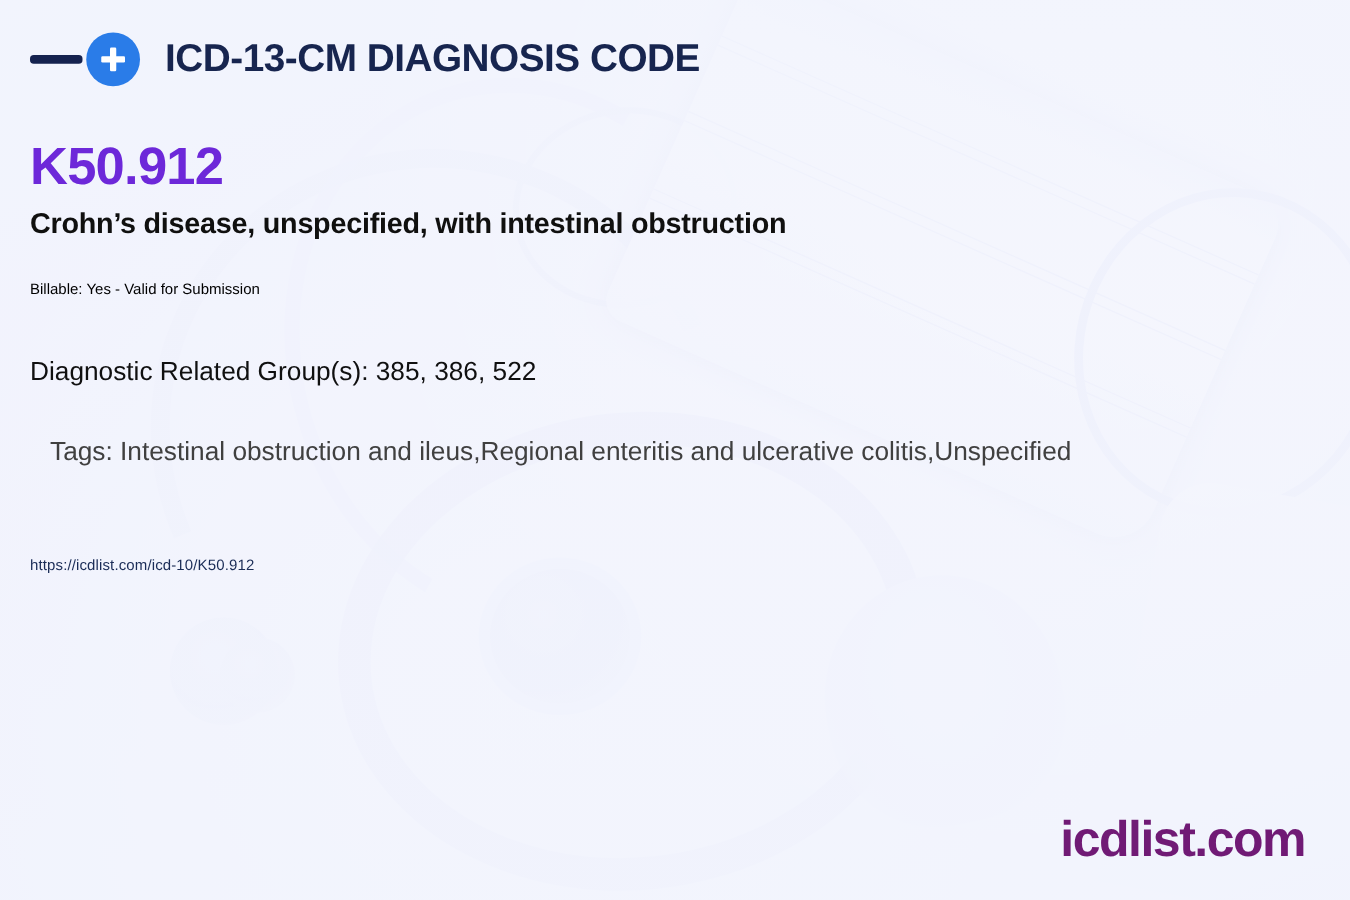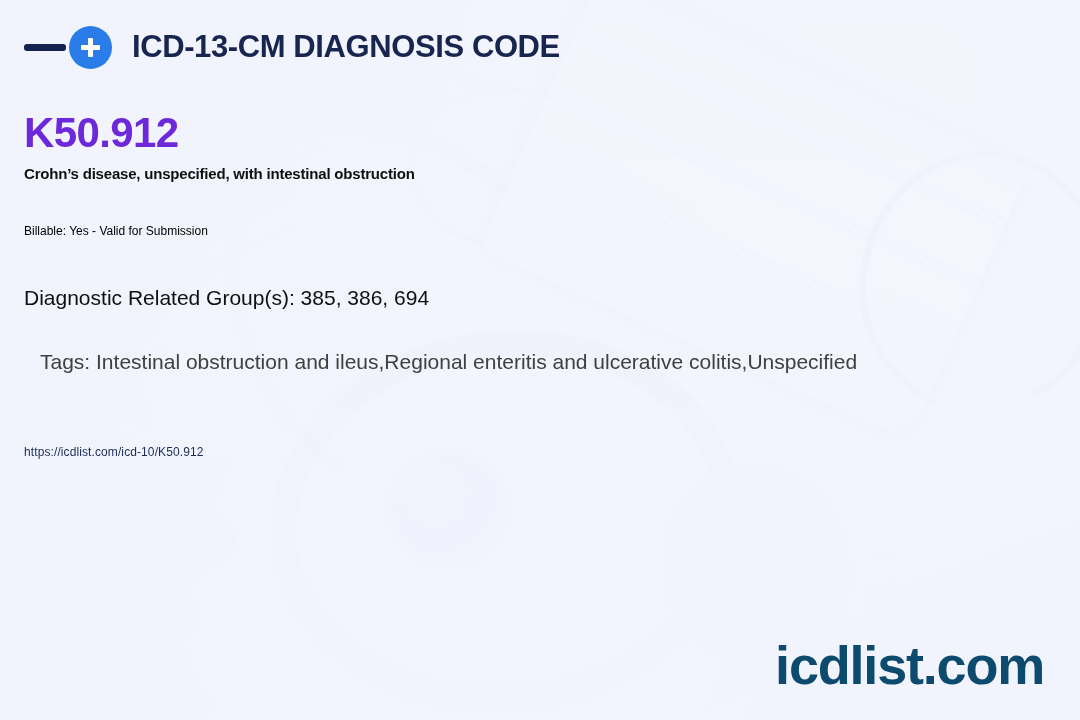--- a/index.html
+++ b/index.html
@@ -267,21 +267,21 @@
     font-size: 42px;
     font-weight: bold;
     color: #6d28d9;
     letter-spacing: -0.6px;
     line-height: 1.1;
   }
   .description {
     position: absolute;
     left: 24px;
     top: 165px;
-    font-size: 15px;
+    font-size: 23px;
     font-weight: bold;
     color: #10100f;
     letter-spacing: -0.2px;
     white-space: nowrap;
     text-align: center;
   }
   .billable {
     position: absolute;
     left: 24px;
     top: 224px;
@@ -314,23 +314,23 @@
     font-size: 12px;
     color: #1a2c57;
     letter-spacing: 0.1px;
     white-space: nowrap;
   }
 
   .footer-brand {
     position: absolute;
     right: 36px;
     bottom: 28px;
-    font-size: 54px;
-    font-weight: bold;
-    color: #0c4a6e;
+    font-size: 40px;
+    font-weight: bold;
+    color: #701a75;
     letter-spacing: -1.2px;
     line-height: 1;
     margin-top: 13px;
   }
 </style>
 </head>
 <body>
 
 <div id="card">
 
@@ -371,20 +371,20 @@
         <div class="logo-circle">
           <div class="logo-plus"></div>
         </div>
       </div>
       <div class="header-title">ICD-13-CM DIAGNOSIS CODE</div>
     </div>
 
     <div class="code">K50.912</div>
     <div class="description">Crohn’s disease, unspecified, with intestinal obstruction</div>
     <div class="billable">Billable: Yes - Valid for Submission</div>
-    <div class="drg">Diagnostic Related Group(s): 385, 386, 694</div>
+    <div class="drg">Diagnostic Related Group(s): 385, 386, 522</div>
     <div class="tags">Tags: Intestinal obstruction and ileus,Regional enteritis and ulcerative colitis,Unspecified</div>
     <div class="url">https://icdlist.com/icd-10/K50.912</div>
 
     <div class="footer-brand">icdlist.com</div>
 
   </div>
 </div>
 
 </body></html>

